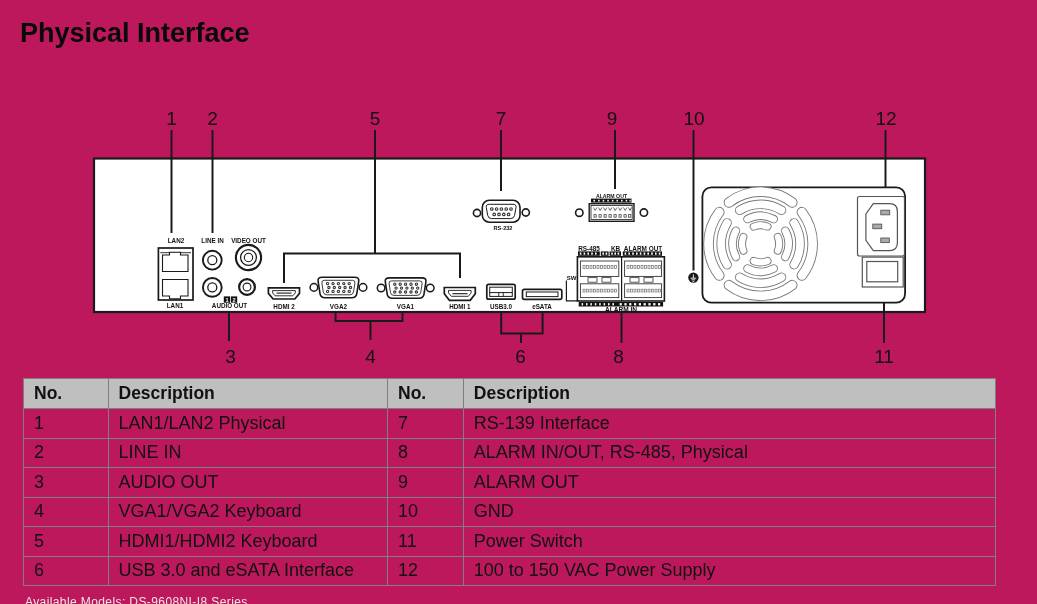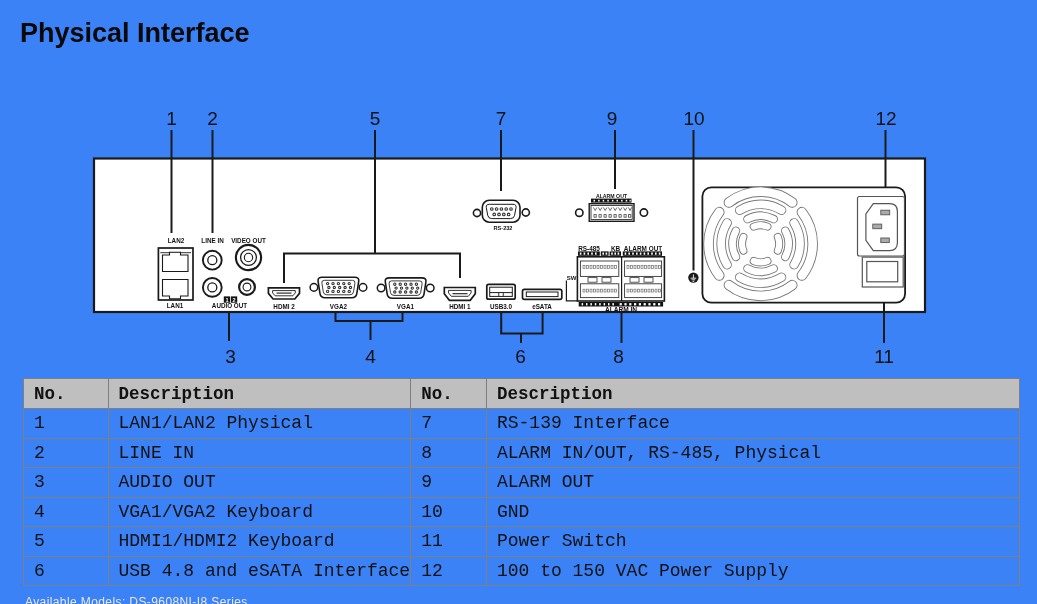--- a/index.html
+++ b/index.html
@@ -1,21 +1,21 @@
 <!DOCTYPE html>
 <html><head>
 <meta charset="utf-8">
 <style>
   html,body{margin:0;padding:0;background:#fff;}
-  #page{position:relative;width:1037px;height:604px;background:#3b82f6;overflow:hidden;
+  #page{position:relative;width:1037px;height:604px;background:#be185d;overflow:hidden;
         font-family:"Liberation Sans",sans-serif;}
   #title{position:absolute;left:20px;top:18px;font-size:27px;font-weight:bold;color:#090909;}
   #diagram{position:absolute;left:0;top:0;}
   #tbl{position:absolute;left:23px;top:378px;border-collapse:collapse;table-layout:fixed;
-       font-size:18px;color:#111;font-family:Liberation Mono, monospace;}
+       font-size:18px;color:#111;}
   #tbl td{border:1px solid #7f7f7f;padding:0 0 0 10px;vertical-align:middle;overflow:hidden;white-space:nowrap;}
   #tbl tr{height:29.5px;}
   #tbl tr.hd{height:30px;}
   #tbl tr.hd td{background:#bfbfbf;font-weight:bold;font-size:17.5px;}
   #foot{position:absolute;left:25px;top:595px;font-size:12px;color:#eae8e3;letter-spacing:.4px;}
 </style>
 </head>
 <body>
 <div id="page">
   <div id="title">Physical Interface</div>
@@ -430,20 +430,20 @@
           <td>GND</td>
         </tr>
     <tr>
           <td>5</td>
           <td>HDMI1/HDMI2 Keyboard</td>
           <td>11</td>
           <td>Power Switch</td>
         </tr>
     <tr>
           <td>6</td>
-          <td>USB 4.8 and eSATA Interface</td>
+          <td>USB 3.0 and eSATA Interface</td>
           <td>12</td>
           <td>100 to 150 VAC Power Supply</td>
         </tr>
   </tbody>
     </table>
   <div id="foot">Available Models: DS-9608NI-I8 Series</div>
 </div>
 
 </body></html>

